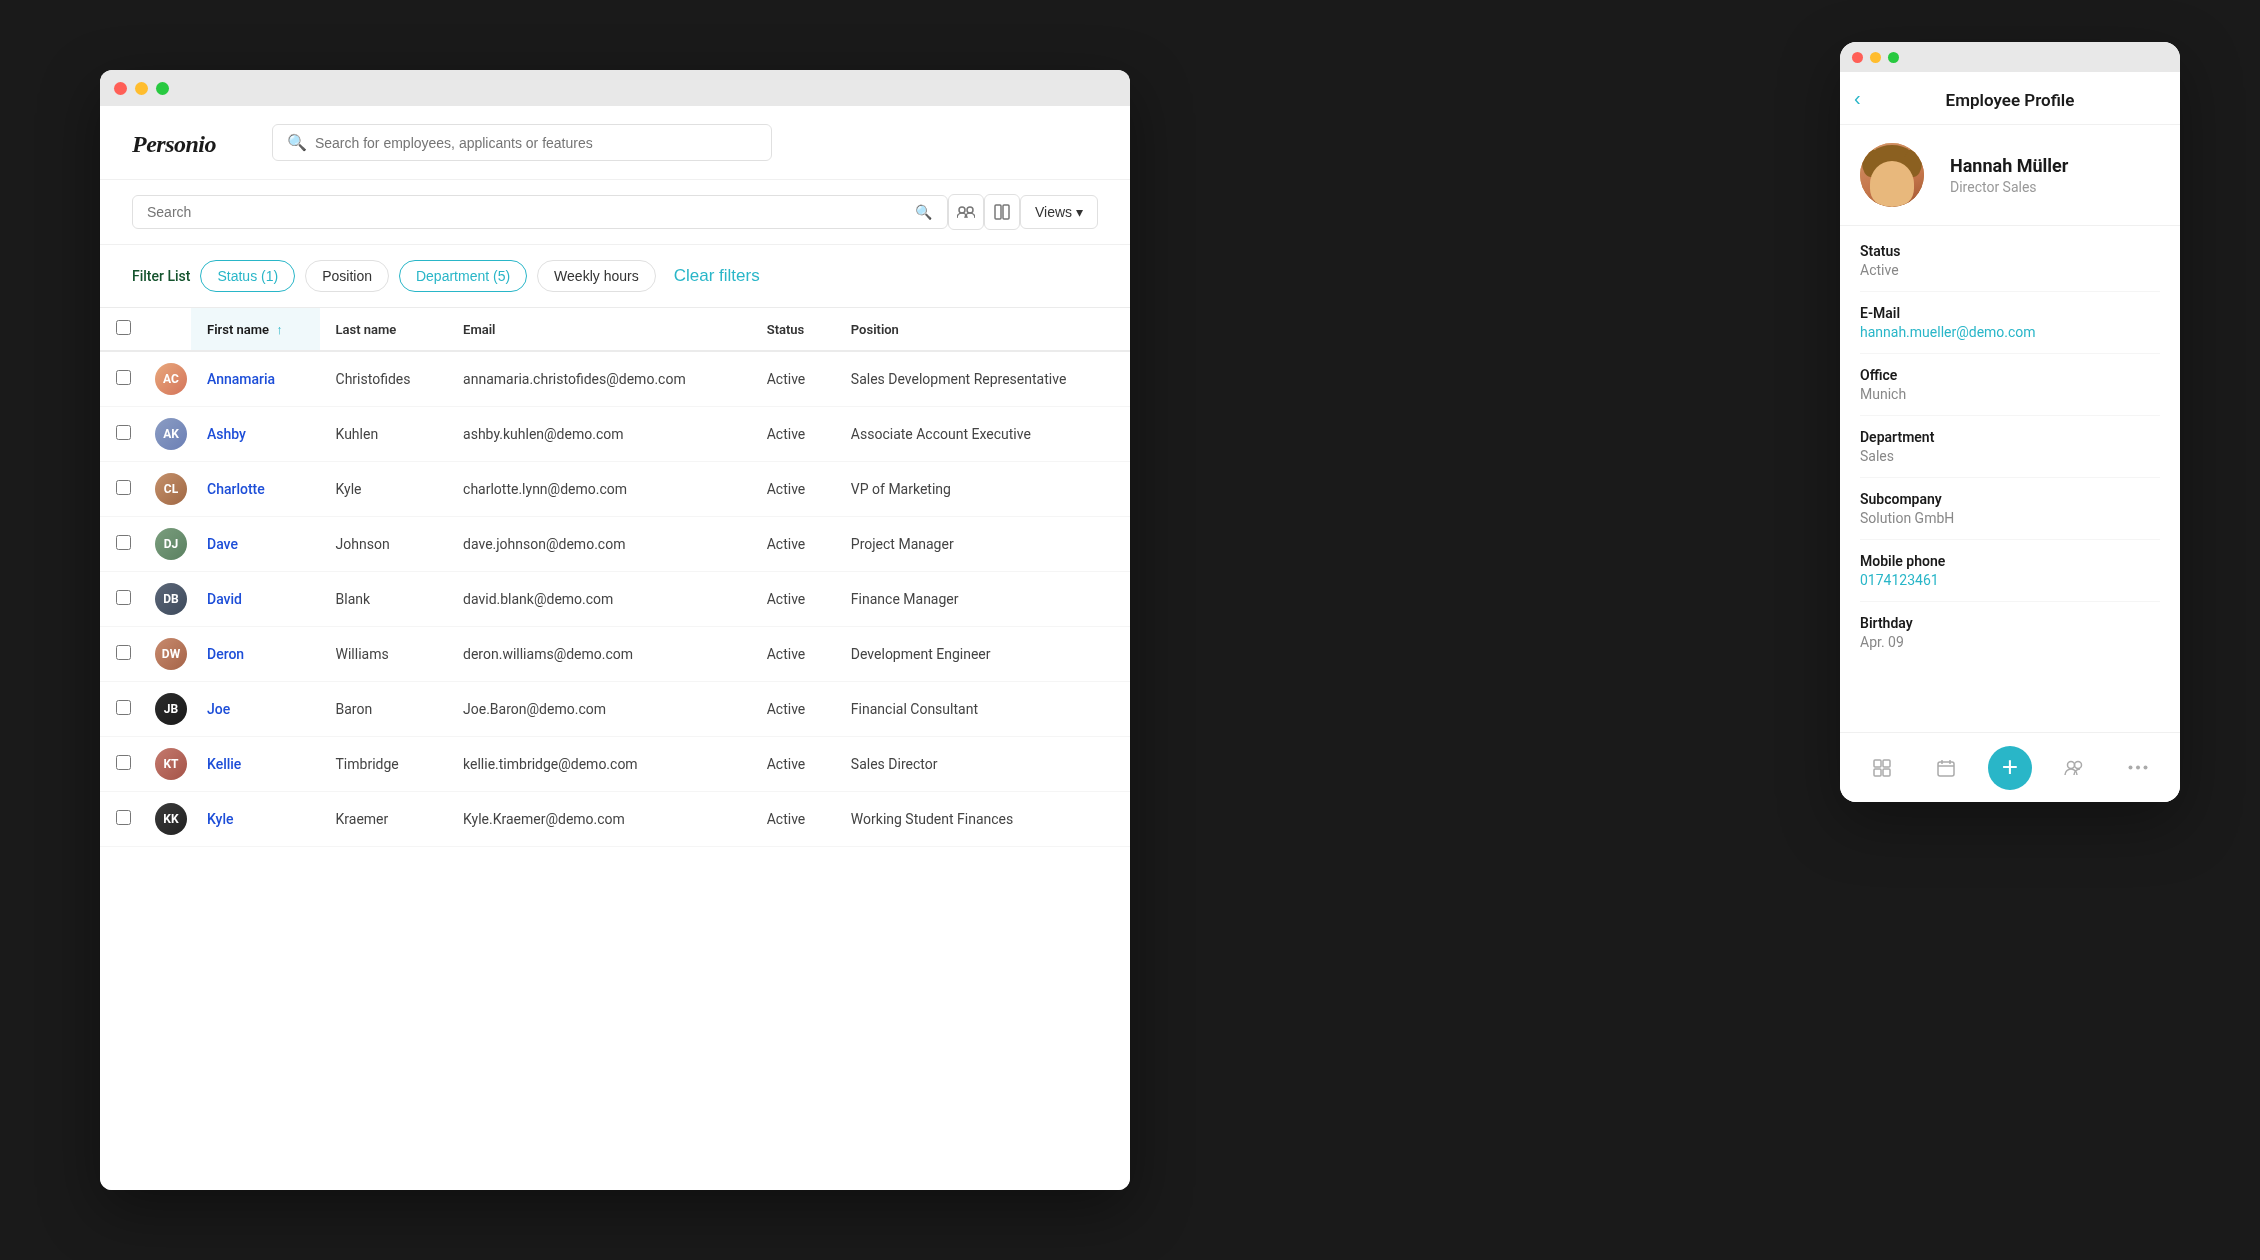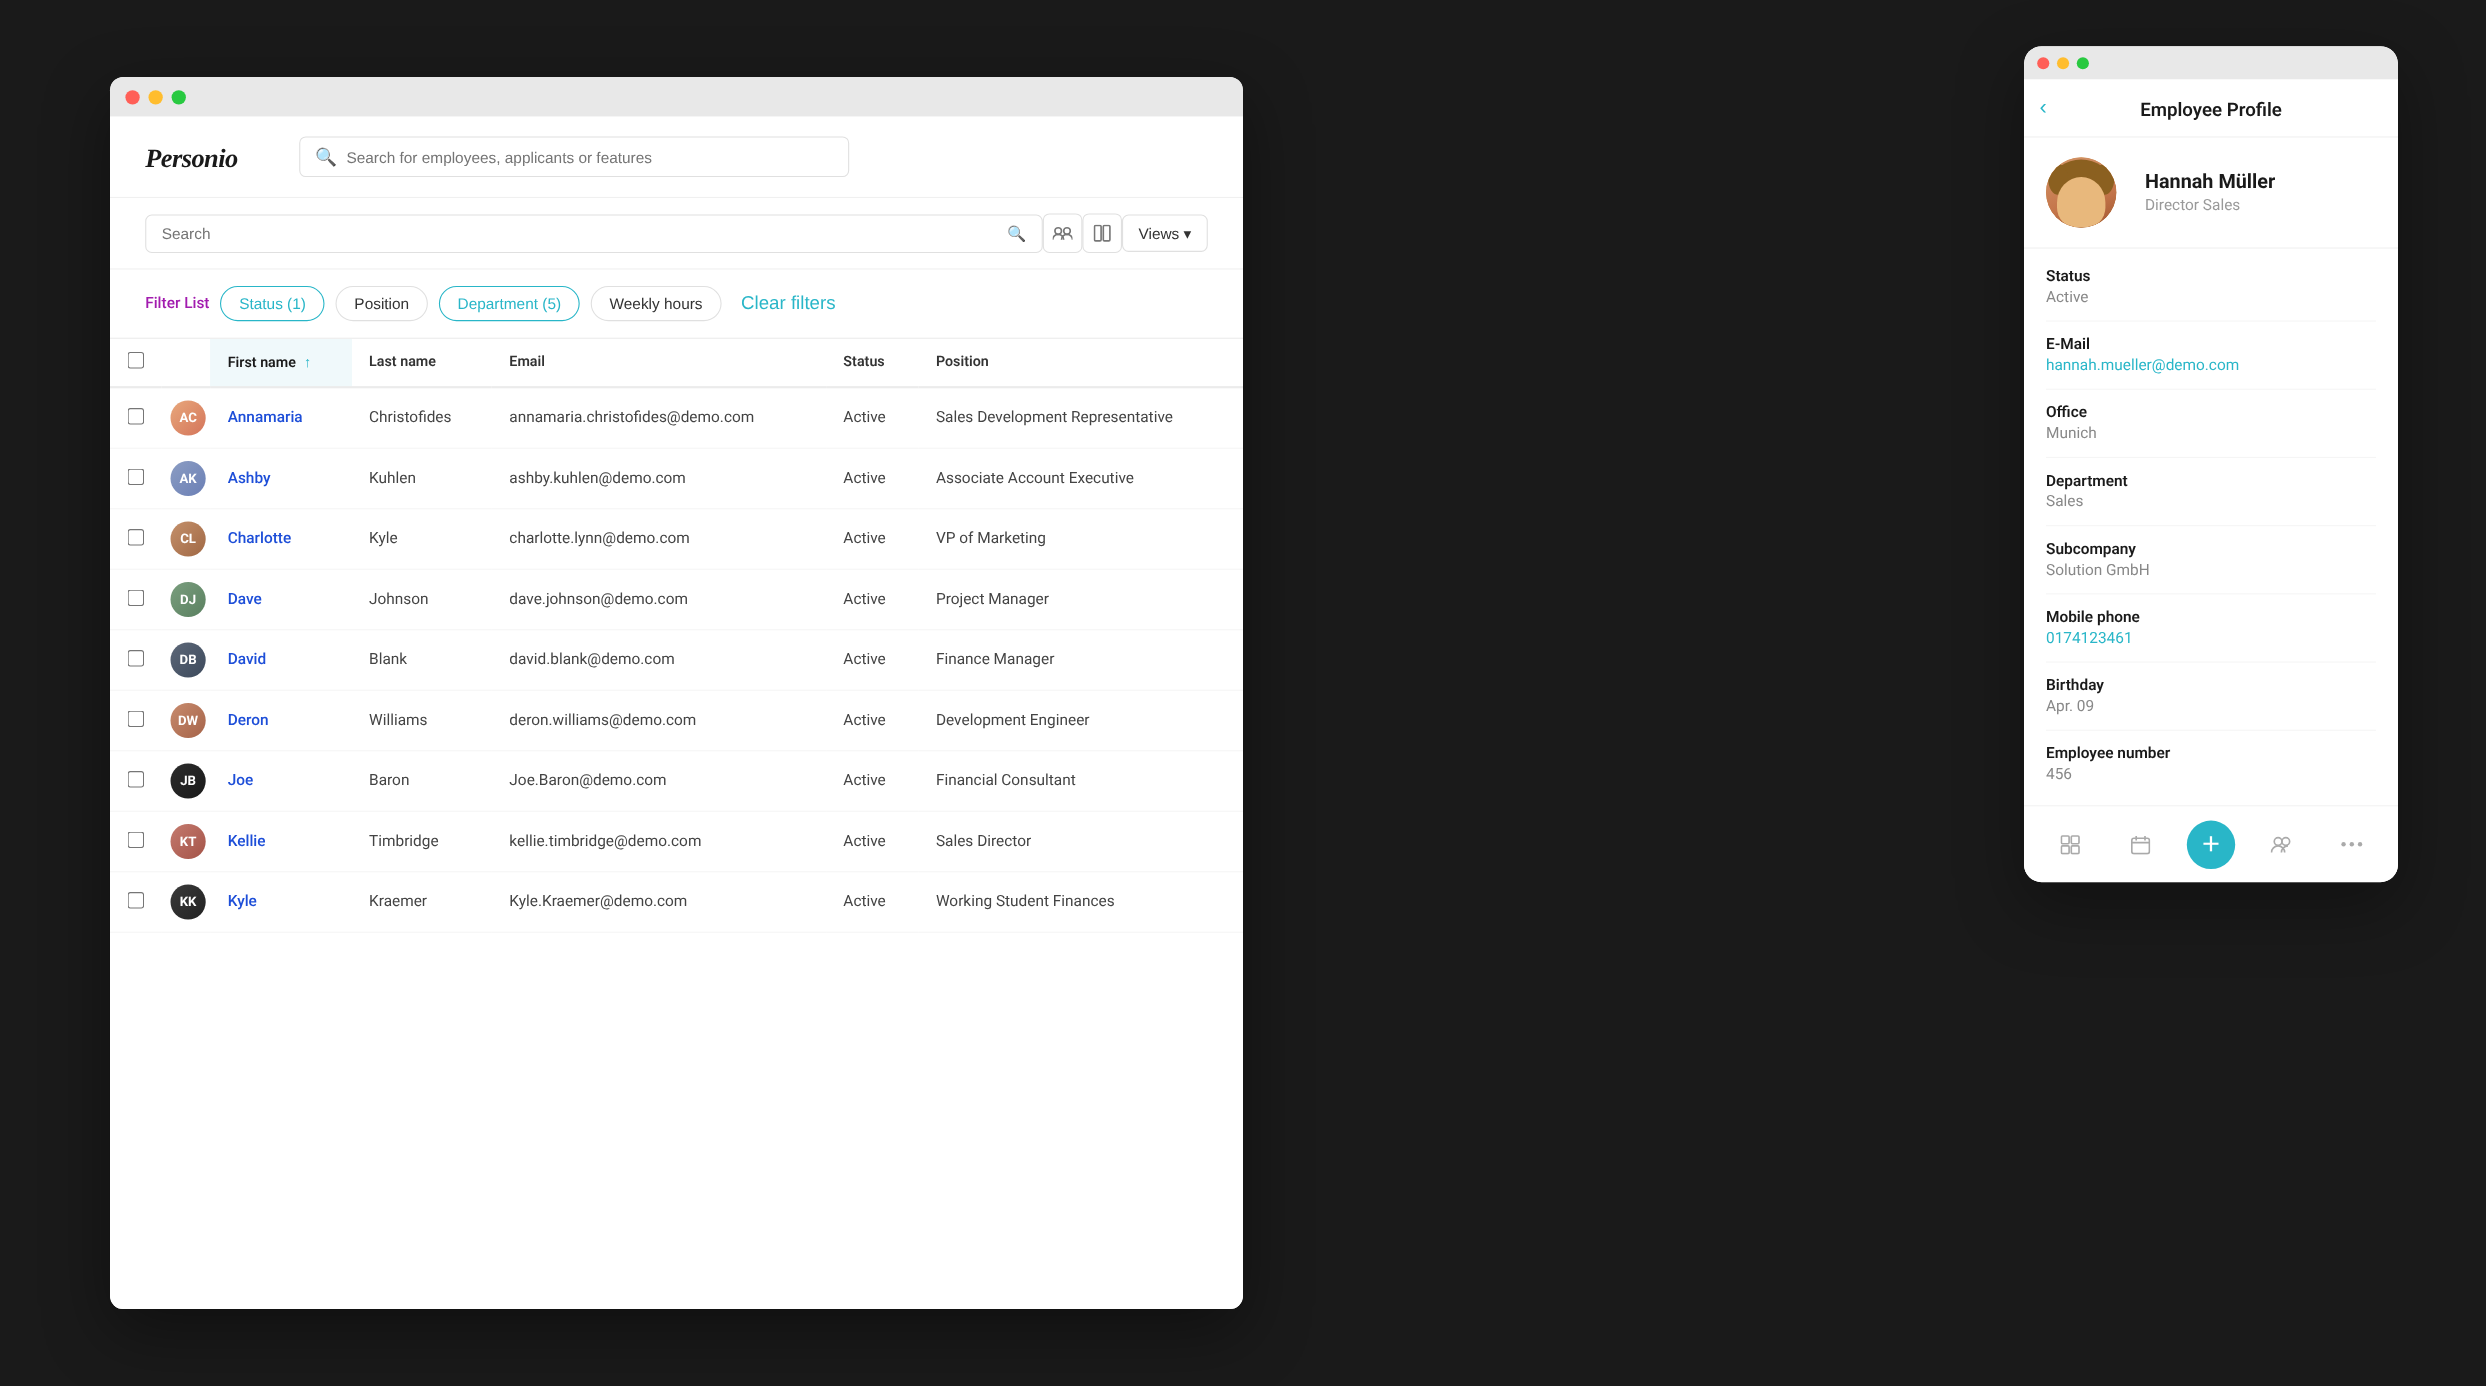--- a/index.html
+++ b/index.html
@@ -153,21 +153,21 @@
     
     .filter-bar {
       display: flex;
       align-items: center;
       padding: 14px 32px;
       gap: 10px;
       border-bottom: 1px solid #ebebeb;
     }
     .filter-label {
       font-size: 14px;
-      color: #a21caf;
+      color: #14532d;
       font-weight: 500;
     }
     .filter-btn {
       padding: 7px 16px;
       border-radius: 20px;
       border: 1.5px solid #e0e0e0;
       background: #fff;
       font-size: 14px;
       color: #333;
       cursor: pointer;
@@ -670,24 +670,20 @@
     <div class="detail-label">Subcompany</div>
     <div class="detail-value">Solution GmbH</div>
   </div>
       <div class="detail-row">
     <div class="detail-label">Mobile phone</div>
     <div class="detail-value link">0174123461</div>
   </div>
       <div class="detail-row">
     <div class="detail-label">Birthday</div>
     <div class="detail-value">Apr. 09</div>
-  </div>
-      <div class="detail-row">
-    <div class="detail-label">Employee number</div>
-    <div class="detail-value">456</div>
   </div>
     </div>
 
   <div class="profile-footer">
     <button class="footer-icon-btn">
       <svg width="18" height="18" viewBox="0 0 18 18" fill="none">
         <rect x="1" y="1" width="7" height="7" rx="1" stroke="#aaa" stroke-width="1.5"></rect>
         <rect x="10" y="1" width="7" height="7" rx="1" stroke="#aaa" stroke-width="1.5"></rect>
         <rect x="1" y="10" width="7" height="7" rx="1" stroke="#aaa" stroke-width="1.5"></rect>
         <rect x="10" y="10" width="7" height="7" rx="1" stroke="#aaa" stroke-width="1.5"></rect>

